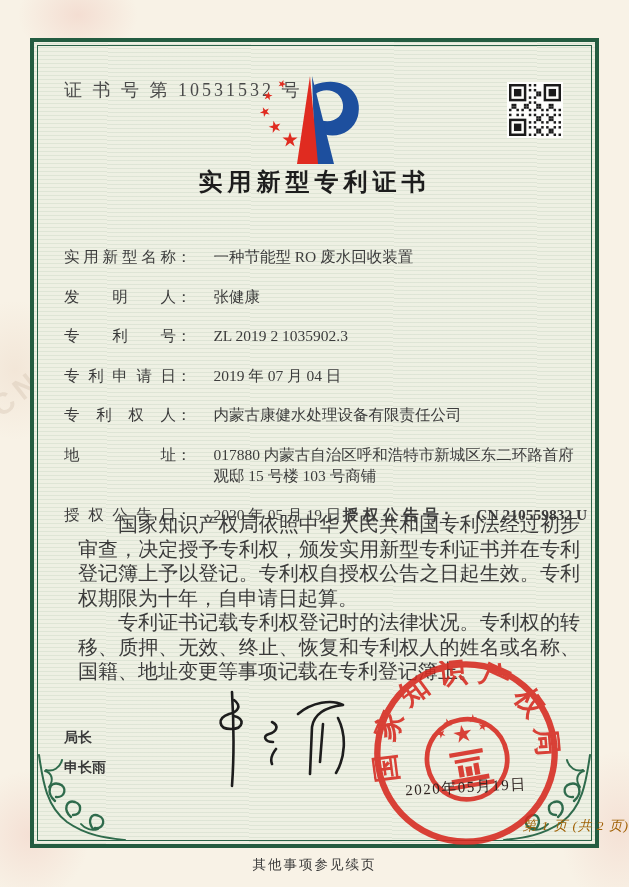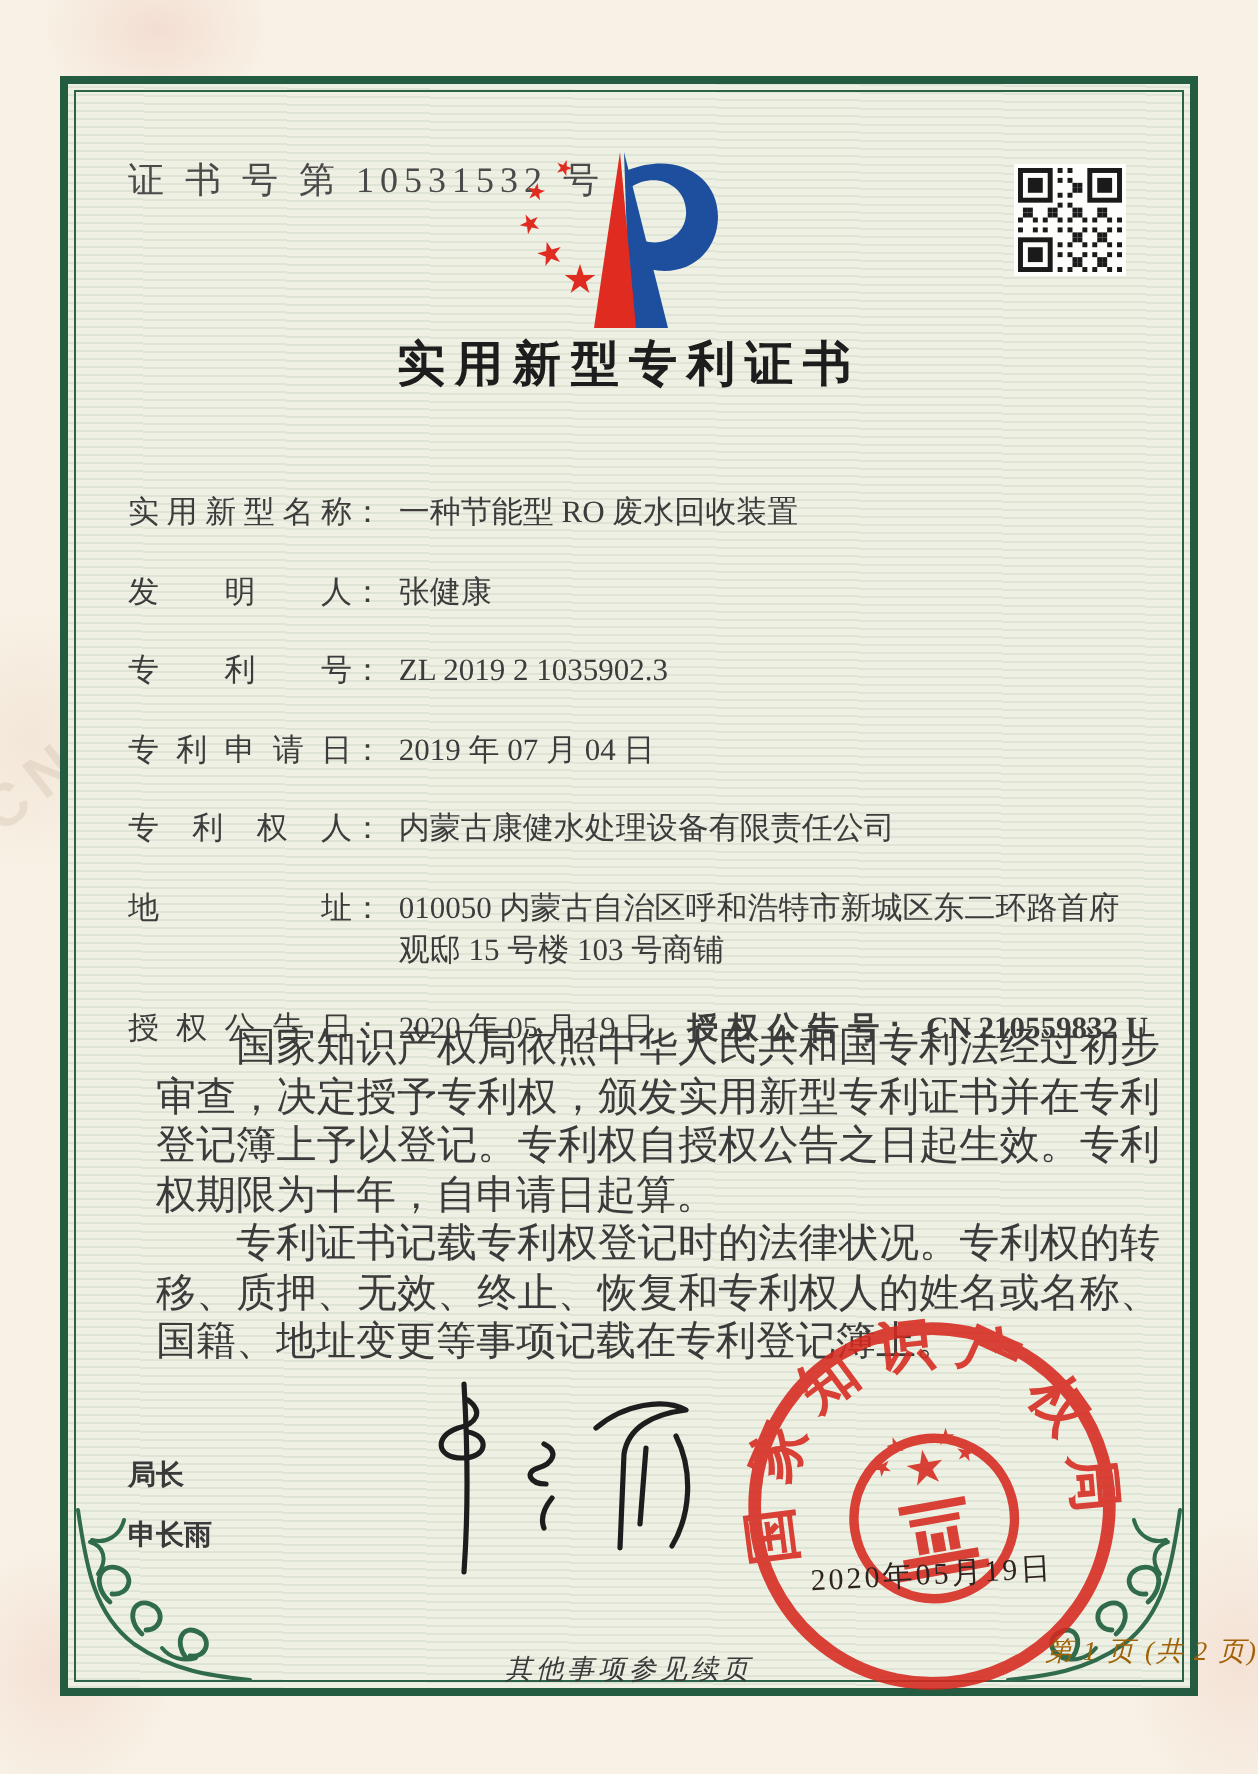--- a/index.html
+++ b/index.html
@@ -45,21 +45,21 @@
   .cert-no{position:absolute;left:64px;top:78px;font-size:18px;letter-spacing:3px;color:#4a4a4a;}
   .logo{position:absolute;left:252px;top:72px;width:120px;height:96px;}
   .qr{position:absolute;left:507px;top:82px;width:52px;height:52px;background:#fdfdfb;padding:2px;}
   .title{position:absolute;left:0;right:0;top:166px;text-align:center;
          font-size:24px;font-weight:bold;letter-spacing:5px;color:#1d1d1d;}
 
   .fields{position:absolute;left:64px;top:246px;width:500px;font-size:15.5px;color:#3c3c3c;}
   .frow{margin-bottom:18.5px;line-height:21px;white-space:nowrap;}
   .flabel{display:inline-block;width:112px;text-align:justify;text-align-last:justify;vertical-align:top;color:#3c3c3c;}
   .fcolon{display:inline-block;vertical-align:top;}
-  .fvalue{display:inline-block;vertical-align:top;margin-left:4px;white-space:normal;width:372px;line-height:21px;}
+  .fvalue{display:inline-block;vertical-align:top;margin-left:18px;white-space:normal;width:372px;line-height:21px;}
   .frow.grant{display:flex;margin-top:2px;align-items:center;}
   .grant-right{margin-left:28px;font-weight:bold;}
   .grant-right .flabel{width:96px;}
   .grant-right .fvalue{width:auto;}
   .frow.grant .fvalue{width:auto;}
 
   .body-text{position:absolute;left:64px;top:512px;width:502px;
              font-size:20px;line-height:24.5px;color:#3b3b3b;
              text-align:justify;margin-left:14px;}
   .body-text p{margin:0;text-indent:2em;}
@@ -67,22 +67,22 @@
   .sig-block{position:absolute;left:64px;top:722px;
              font-family:"Liberation Sans","DejaVu Sans",sans-serif;
              font-size:14px;font-weight:bold;color:#3a3a3a;line-height:30px;}
   .sig-script{position:absolute;left:182px;top:686px;}
 
   .seal{position:absolute;left:371px;top:658px;width:190px;height:190px;transform:rotate(-10deg);}
   .seal-date{position:absolute;left:386px;top:778px;width:160px;text-align:center;
              font-size:15px;letter-spacing:1.5px;color:#2e2320;transform:rotate(-3deg);}
 
   .page-no{position:absolute;left:0;right:0;top:817px;text-align:right;font-size:13.5px;color:#a16207;letter-spacing:1px;font-style:italic;}
-  .footer-note{position:absolute;left:0;right:0;top:826px;text-align:center;
-               font-size:13.5px;font-style:italic;color:#3a3a3a;letter-spacing:2px;}
+  .footer-note{position:absolute;left:0;right:0;top:856px;text-align:center;
+               font-size:13.5px;color:#3a3a3a;letter-spacing:2px;}
 </style>
 </head>
 <body>
 
 <div class="smudge s1"></div>
 <div class="smudge s2"></div>
 <div class="smudge s3"></div>
 <div class="smudge s4"></div>
 
 <div class="wm w1">CNIPA</div>
@@ -245,21 +245,21 @@
   <div class="frow">
     <span class="flabel">专利申请日</span><span class="fcolon">：</span>
     <span class="fvalue">2019 年 07 月 04 日</span>
   </div>
   <div class="frow">
     <span class="flabel">专利权人</span><span class="fcolon">：</span>
     <span class="fvalue">内蒙古康健水处理设备有限责任公司</span>
   </div>
   <div class="frow">
     <span class="flabel">地址</span><span class="fcolon">：</span>
-    <span class="fvalue">010050 内蒙古自治区呼和浩特市新城区东二环路首府观邸 15 号楼 103 号商铺</span>
+    <span class="fvalue">017880 内蒙古自治区呼和浩特市新城区东二环路首府观邸 15 号楼 103 号商铺</span>
   </div>
   <div class="frow grant">
     <span>
       <span class="flabel">授权公告日</span><span class="fcolon">：</span>
       <span class="fvalue">2020 年 05 月 19 日</span>
     </span>
     <span class="grant-right">
       <span class="flabel">授权公告号</span><span class="fcolon">：</span>
       <span class="fvalue">CN 210559832 U</span>
     </span>

